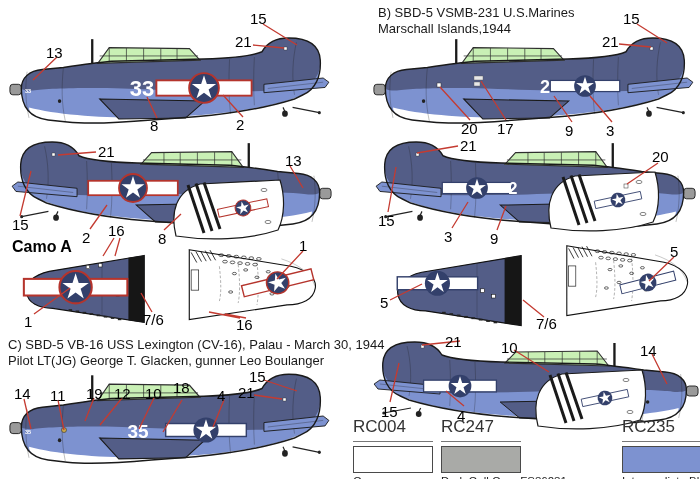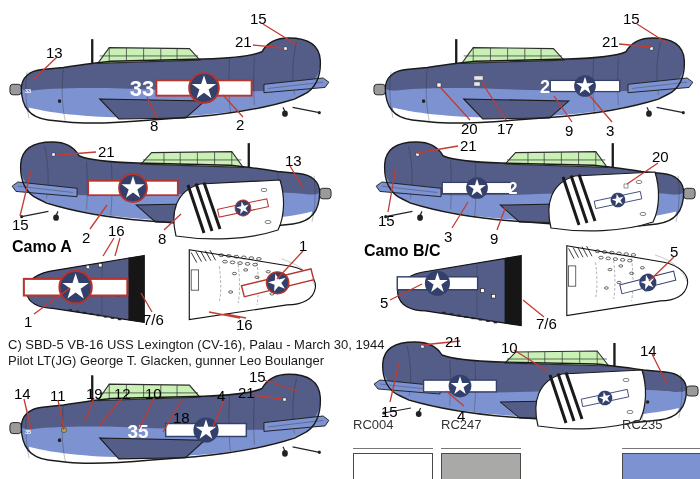--- a/index.html
+++ b/index.html
@@ -4,21 +4,21 @@
 <style>
   html,body{margin:0;padding:0;background:#fff;}
   .stage{position:relative;width:700px;height:479px;background:#ffffff;overflow:hidden;
          font-family:"Liberation Sans",sans-serif;color:#111;}
   svg{display:block;}
   .layer{position:absolute;left:0;top:0;width:700px;height:479px;}
   .hdr{position:absolute;font-size:13px;line-height:1.25;white-space:nowrap;color:#1a1a1a;}
   .camolbl{position:absolute;font-size:16px;font-weight:bold;color:#000;white-space:nowrap;}
   .co{position:absolute;font-size:15px;color:#000;white-space:nowrap;}
   .legend-item{position:absolute;width:80px;}
-  .lg-code{font-size:13px;color:#333;border-bottom:1px solid #777;padding-bottom:16px;}
+  .lg-code{font-size:17px;color:#333;border-bottom:1px solid #777;padding-bottom:4px;}
   .lg-swatch{height:27px;border:1.5px solid #4a4a4a;margin-top:4px;box-sizing:border-box;}
   .lg-name{font-size:11.5px;color:#222;margin-top:2px;white-space:nowrap;}
   .planetxt{font-family:"Liberation Sans",sans-serif;font-weight:bold;fill:#ffffff;}
 </style>
 </head>
 <body>
 
 <div class="stage">
 
   <svg class="layer" viewBox="0 0 700 479">
@@ -250,27 +250,30 @@
       <path d="M 114,238 L 103,256 M 120,238 L 115,256 M 34,314 L 70,288 M 152,312 L 141,293 M 303,251 L 277,279 M 240,318 L 209,312 M 246,318 L 225,314"></path>
 
       <path d="M 390,300 L 422,284 M 544,317 L 523,300 M 674,257 L 649,281"></path>
 
       <path d="M 24,399 L 31,429 M 58,400 L 64,430 M 94,398 L 85,421 M 122,398 L 100,425 M 154,398 L 139,429 M 182,400 L 163,432 M 224,400 L 213,427 M 254,395 L 282,399 M 264,380 L 297,391"></path>
 
       <path d="M 460,341 L 422,345 M 514,350 L 549,372 M 652,354 L 667,384 M 390,402 L 399,363 M 464,406 L 446,391"></path>
     </g>
   </svg>
 
+  <div class="hdr" style="left:378px;top:5px">
+    <div>B) SBD-5 VSMB-231 U.S.Marines</div>
+    <div>Marschall Islands,1944</div>
+  </div>
   <div class="hdr" style="left:8px;top:337px">
     <div>C) SBD-5 VB-16 USS Lexington (CV-16), Palau - March 30, 1944</div>
     <div>Pilot LT(JG) George T. Glacken, gunner Leo Boulanger</div>
   </div>
 
   <div class="camolbl" style="left:12px;top:238px">Camo A</div>
-  <div class="camolbl" style="left:364px;top:242px">Camo B/C</div>
 
   <span class="co" style="left:46px;top:44px">13</span>
   <span class="co" style="left:250px;top:10px">15</span>
   <span class="co" style="left:235px;top:33px">21</span>
   <span class="co" style="left:150px;top:117px">8</span>
   <span class="co" style="left:236px;top:116px">2</span>
 
   <span class="co" style="left:623px;top:10px">15</span>
   <span class="co" style="left:602px;top:33px">21</span>
   <span class="co" style="left:461px;top:120px">20</span>
@@ -298,21 +301,21 @@
 
   <span class="co" style="left:380px;top:294px">5</span>
   <span class="co" style="left:536px;top:315px">7/6</span>
   <span class="co" style="left:670px;top:243px">5</span>
 
   <span class="co" style="left:14px;top:385px">14</span>
   <span class="co" style="left:50px;top:387px">11</span>
   <span class="co" style="left:86px;top:385px">19</span>
   <span class="co" style="left:114px;top:385px">12</span>
   <span class="co" style="left:145px;top:385px">10</span>
-  <span class="co" style="left:173px;top:409px">18</span>
+  <span class="co" style="left:173px;top:379px">18</span>
   <span class="co" style="left:217px;top:387px">4</span>
   <span class="co" style="left:238px;top:384px">21</span>
   <span class="co" style="left:249px;top:368px">15</span>
 
   <span class="co" style="left:445px;top:333px">21</span>
   <span class="co" style="left:501px;top:339px">10</span>
   <span class="co" style="left:640px;top:342px">14</span>
   <span class="co" style="left:381px;top:403px">15</span>
   <span class="co" style="left:457px;top:407px">4</span>
 

